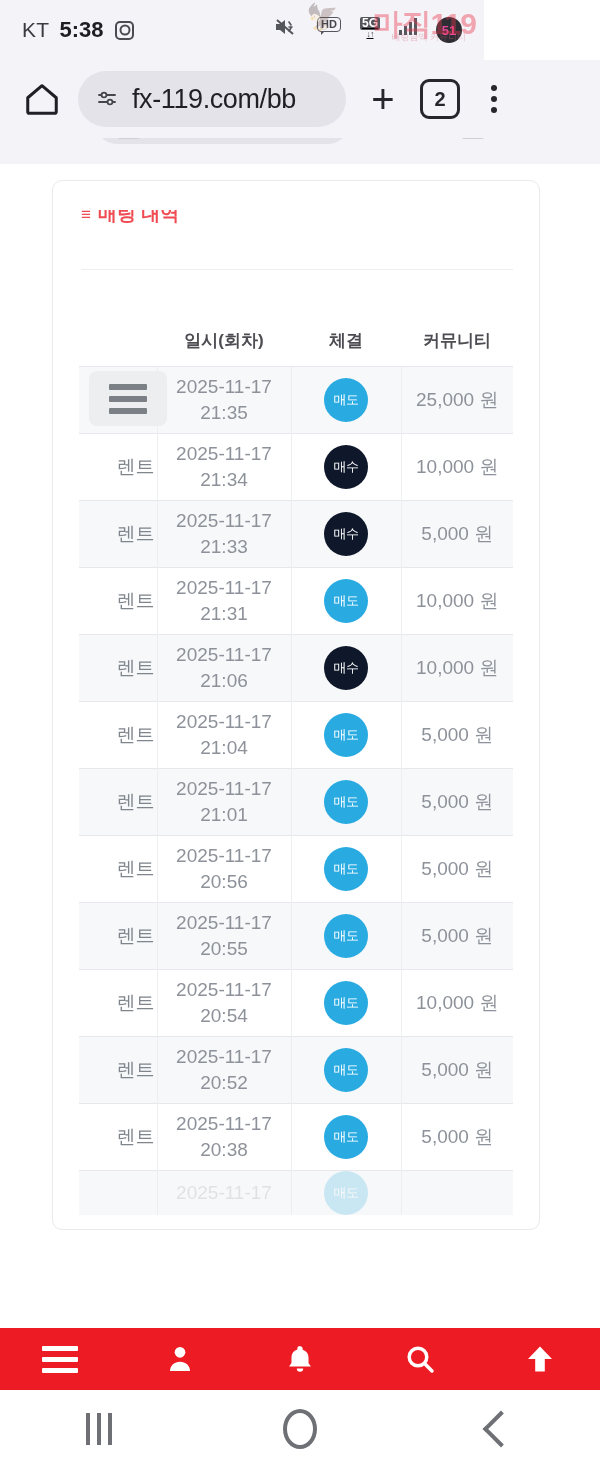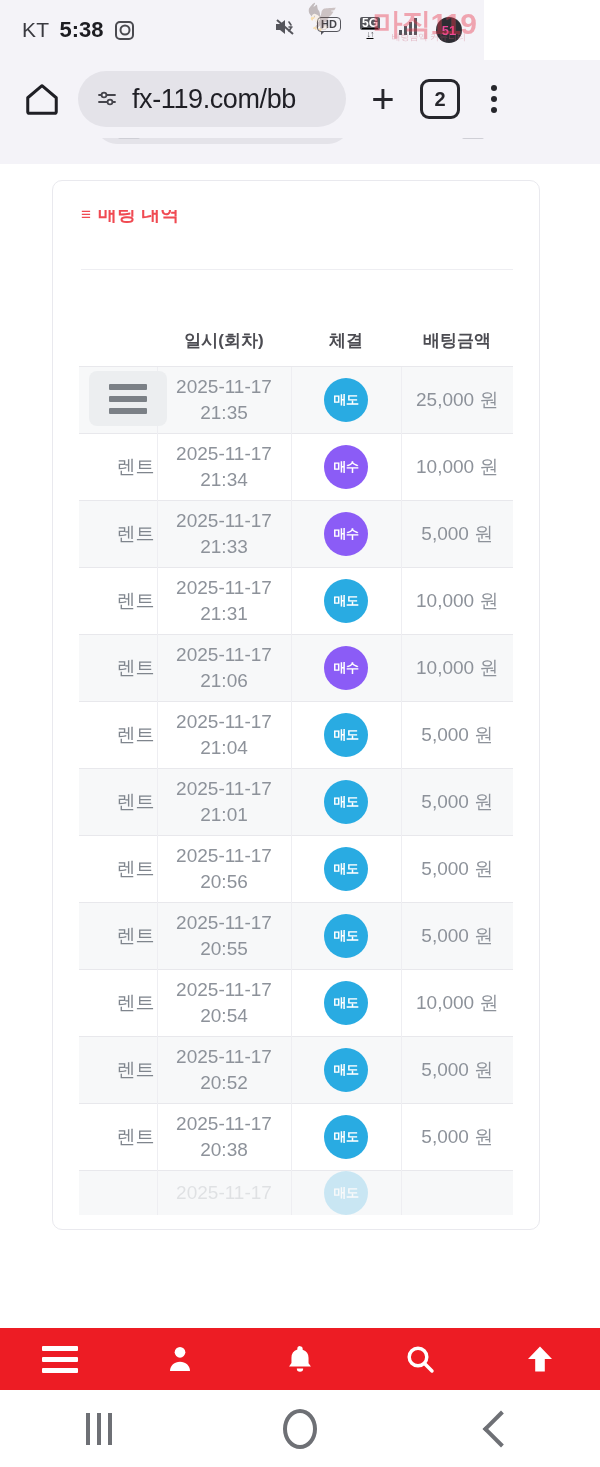--- a/index.html
+++ b/index.html
@@ -173,24 +173,24 @@
     height:67px;
     color:#8d929a; font-size:19px; white-space:nowrap;
   }
   .tbl td.c-agent{ border-left:none; font-size:19px; color:#7f858d; text-align:right; padding-right:2px;}
   .tbl tbody tr:nth-child(odd) td{ background:#f7f8f9; }
   .tbl tbody tr:nth-child(even) td{ background:#ffffff; }
   .dt{ line-height:1.35; }
   .badge{
     display:inline-flex; align-items:center; justify-content:center;
     width:44px; height:44px; border-radius:50%;
-    color:#ffffff; font-size:13px; font-weight:bold; letter-spacing:-.5px;
+    color:#ffffff; font-size:13px; font-weight:normal; letter-spacing:-.5px;
   }
   .badge.sell{ background:#29abe2; }
-  .badge.buy{  background:#8b5cf6; }
+  .badge.buy{  background:#0f172a; }
   .row-partial td{ height:26px; overflow:hidden; position:relative; }
   .row-partial .dt, .row-partial .badge{ opacity:.22; }
 
   
   .appnav{
     position:absolute; left:0; top:1328px; width:600px; height:62px;
     background:#ed1c24;
     display:flex; align-items:center; justify-content:space-around;
   }
   .appnav .nav-btn{
@@ -302,21 +302,21 @@
         <col class="c0">
           <col class="c1">
           <col class="c2">
           <col class="c3">
       </colgroup>
       <thead>
         <tr>
           <th></th>
           <th>일시(회차)</th>
           <th>체결</th>
-          <th>배팅금액</th>
+          <th>커뮤니티</th>
         </tr>
       </thead>
       <tbody id="tbody">
           <tr>
             <td class="c-agent">렌트</td>
             <td>
               <div class="dt">2025-11-17<br>21:35</div>
             </td>
             <td><span class="badge sell">매도</span></td>
             <td>25,000 원</td>

